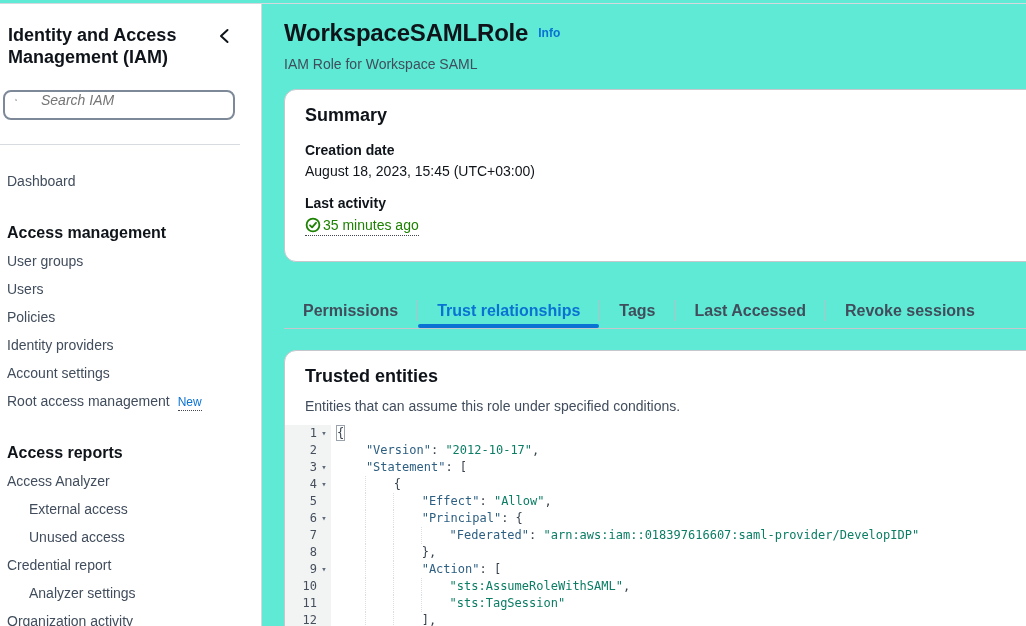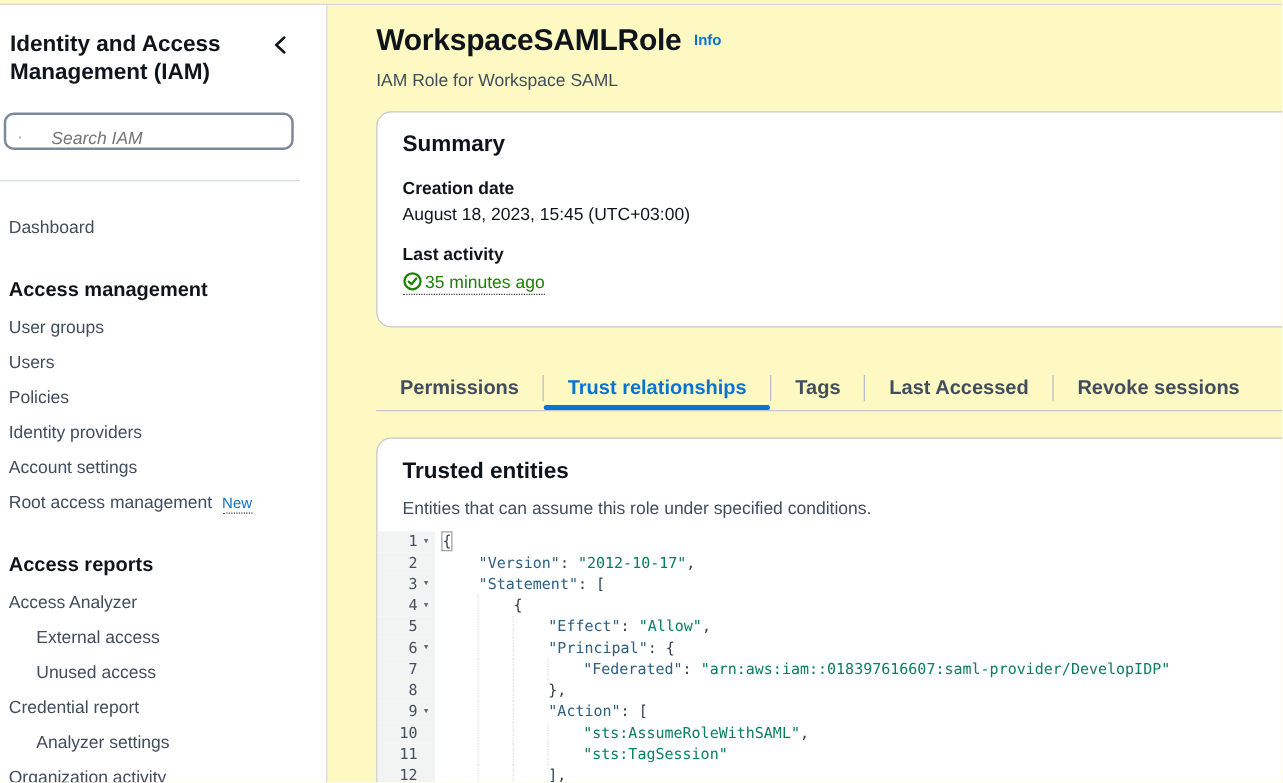--- a/index.html
+++ b/index.html
@@ -1,37 +1,37 @@
 <!DOCTYPE html>
 <html><head>
 <meta charset="utf-8">
 <style>
   * { margin:0; padding:0; box-sizing:border-box; }
   html,body { background:#fff; }
   body { font-family:"Liberation Sans", sans-serif; color:#0f141a; }
-  .screen { position:relative; width:1026px; height:626px; overflow:hidden; background:#fef9c3; }
+  .screen { position:relative; width:1026px; height:626px; overflow:hidden; background:#5eead4; }
   .topline { position:absolute; top:3px; left:0; width:100%; height:1px; background:#d5d9de; }
 
   
   .sidebar { position:absolute; top:4px; left:0; bottom:0; width:262px; border-right:1px solid #d5d9de; background:#fff; }
   .sidebar-head { position:relative; padding:20px 8px 0 8px; }
   .sidebar-title { font-size:18px; font-weight:700; line-height:22px; color:#0f141a; width:180px; }
   .collapse-btn { position:absolute; right:28px; top:22px; background:none; border:none; cursor:pointer; padding:2px; }
-  .searchbox { display:flex; align-items:flex-end; gap:24px; margin:22px 26px 0 3px; height:30px; border:2px solid #7d8998; border-radius:8px; padding:0 10px; background:#fff; }
+  .searchbox { display:flex; align-items:flex-start; gap:24px; margin:22px 26px 0 3px; height:30px; border:2px solid #7d8998; border-radius:8px; padding:0 10px; background:#fff; }
   .searchbox input { border:none; outline:none; flex:1; font-family:"Liberation Sans",sans-serif; font-size:14px; font-style:italic; color:#5f6b7a; background:transparent; }
   .side-divider { margin-top:24px; width:240px; height:1px; background:#d8dce1; }
   .nav { padding:22px 0 0 7px; }
   .nav-item { font-size:14px; color:#414d5c; line-height:28px; height:28px; cursor:pointer; white-space:nowrap; }
   .nav-item.sub { padding-left:22px; }
   .nav-item.active span.lbl { color:#0972d3; font-weight:700; }
   .nav-section { font-size:16px; font-weight:700; color:#0f141a; line-height:28px; height:28px; margin-top:24px; white-space:nowrap; }
   .badge-new { color:#0972d3; font-size:12px; font-weight:400; margin-left:8px; border-bottom:1px dotted #424650; padding-bottom:1px; }
 
   
-  .main { position:absolute; top:4px; left:263px; right:0; bottom:0; overflow:hidden; padding-left:38px; }
+  .main { position:absolute; top:4px; left:263px; right:0; bottom:0; overflow:hidden; padding-left:21px; }
   .role-header { margin-top:15px; }
   .role-title { display:inline; font-size:24px; font-weight:700; color:#0f141a; letter-spacing:-0.2px; }
   .info-link { font-size:12px; font-weight:700; color:#0972d3; margin-left:10px; vertical-align:4px; cursor:pointer; }
   .role-subtitle { margin-top:9px; font-size:14px; color:#414d5c; }
 
   .card { width:790px; background:#fff; border:1px solid #c6c6cd; border-radius:12px; }
   .summary-card { margin-top:17px; height:173px; padding:15px 20px; }
   .card-title { font-size:18px; font-weight:700; color:#0f141a; }
   .field-label { margin-top:16px; font-size:14px; font-weight:700; color:#0f141a; }
   .field-value { margin-top:5px; font-size:14px; color:#0f141a; }

